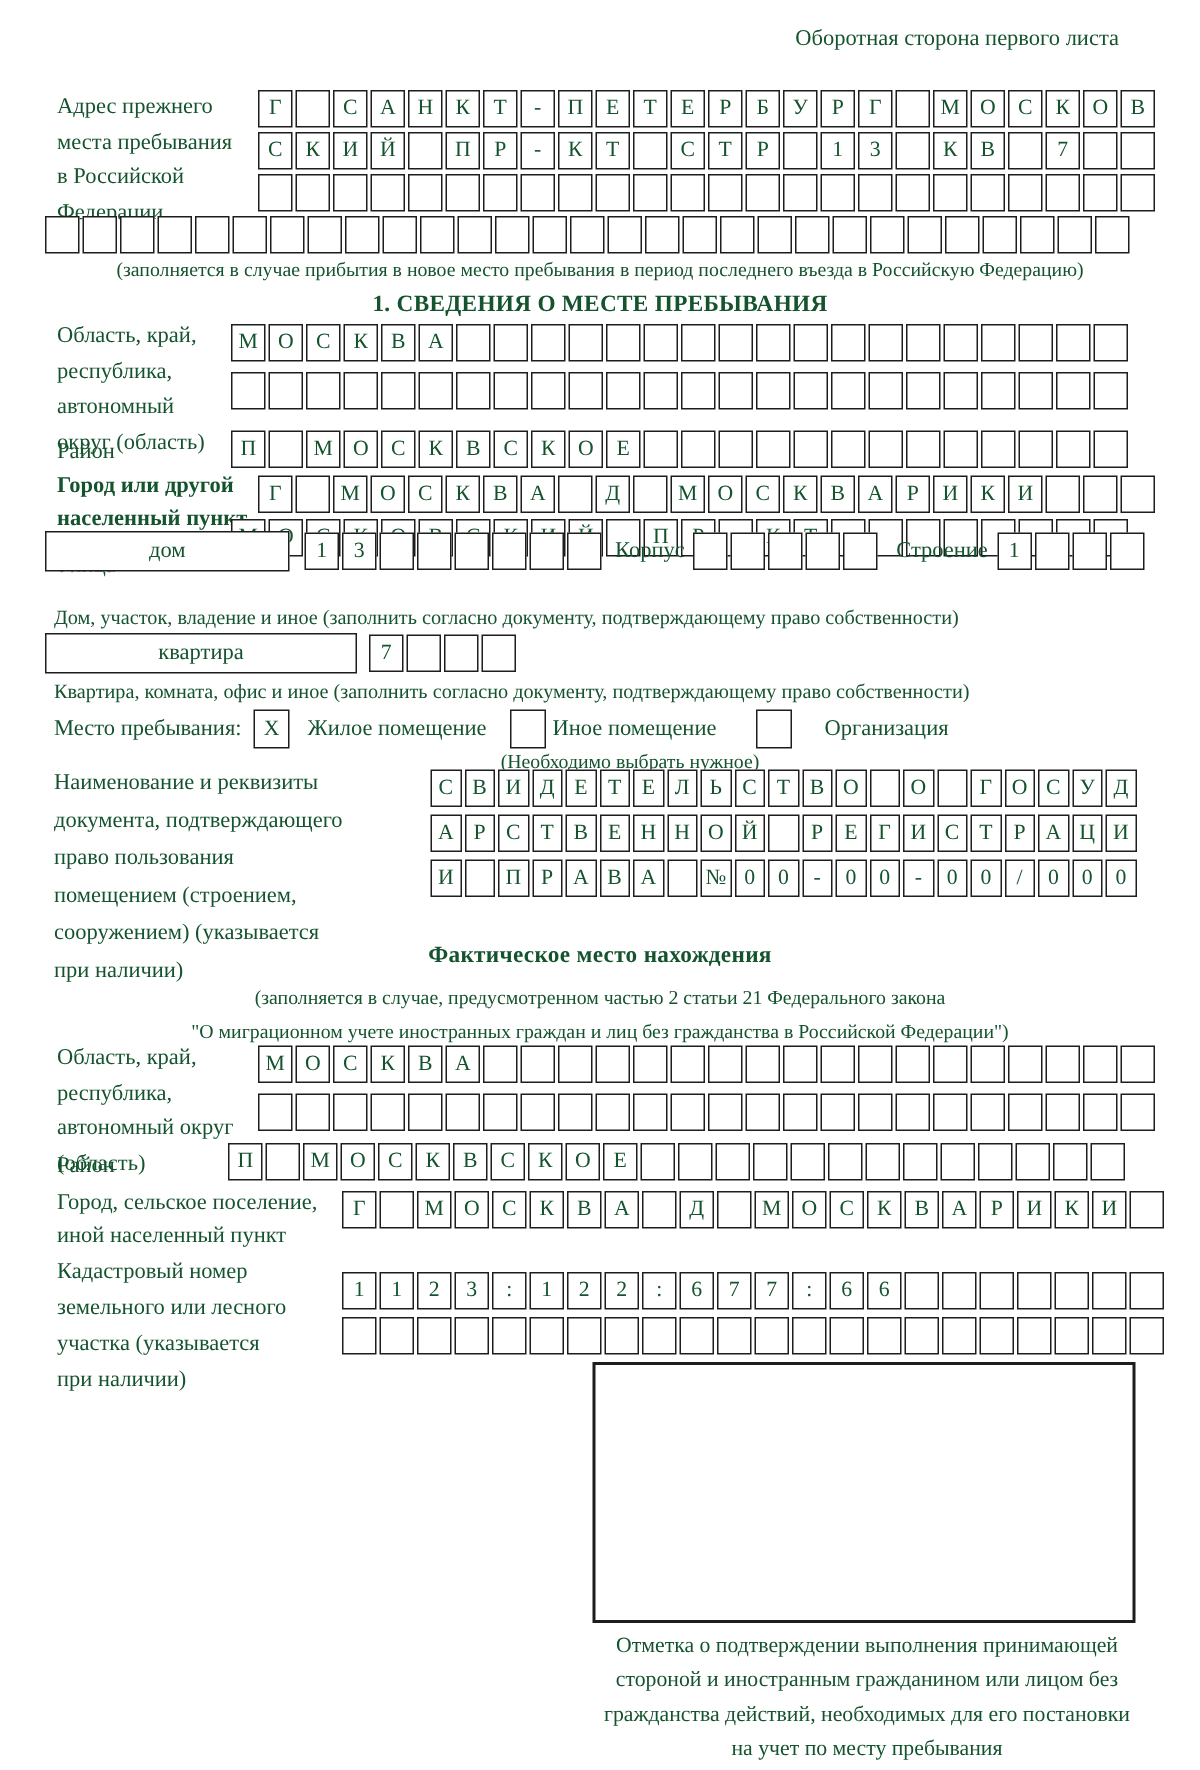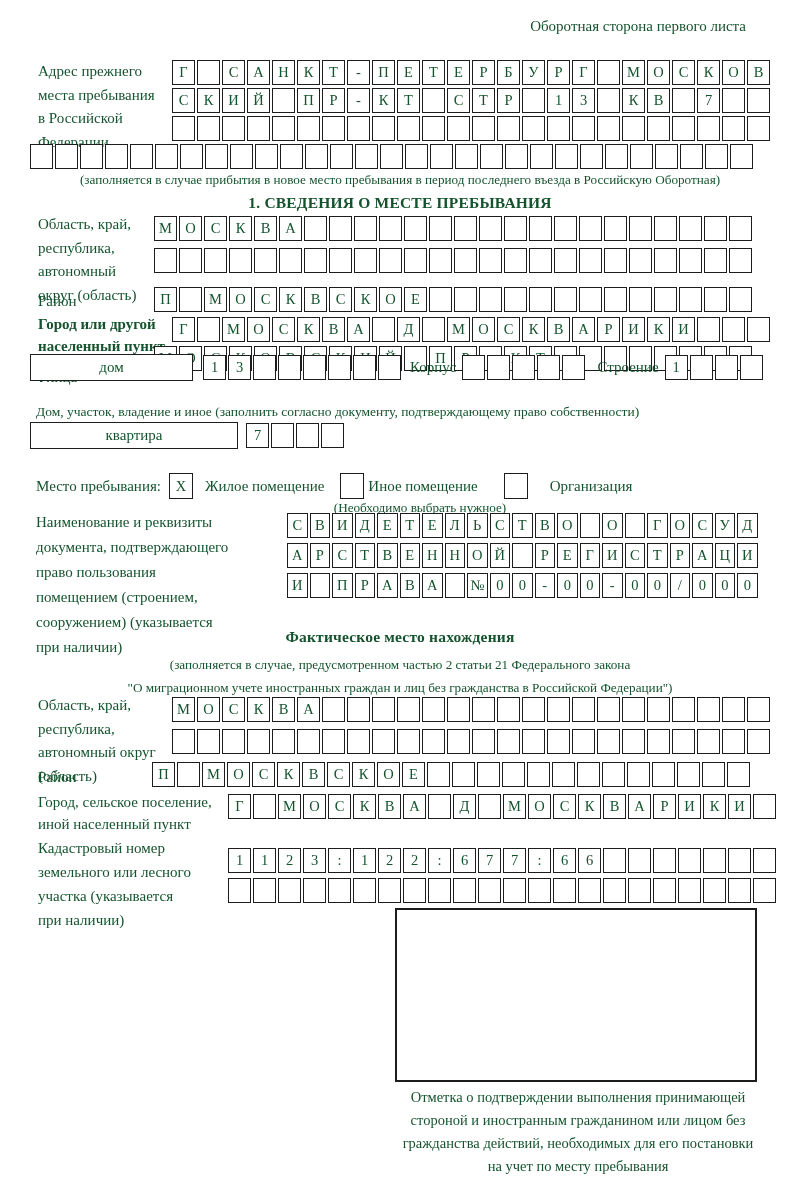--- a/index.html
+++ b/index.html
@@ -144,21 +144,21 @@
       <div class="cell"></div>
       <div class="cell"></div>
       <div class="cell"></div>
       <div class="cell"></div>
       <div class="cell"></div>
       <div class="cell"></div>
       <div class="cell"></div>
       <div class="cell"></div>
       <div class="cell"></div>
     </div>
-  <div class="abs note center" style="top:172px;">(заполняется в случае прибытия в новое место пребывания в период последнего въезда в Российскую Оборотная)</div>
+  <div class="abs note center" style="top:172px;">(заполняется в случае прибытия в новое место пребывания в период последнего въезда в Российскую Федерацию)</div>
 
   <div class="abs title center" style="top:194px;">1. СВЕДЕНИЯ О МЕСТЕ ПРЕБЫВАНИЯ</div>
 
   <div class="abs label multiline" style="left:38px; top:213px; width:130px;">Область, край,
 республика,
 автономный
 округ (область)</div>
   <div class="abs cellrow" style="left:154px; top:216px;">
       <div class="cell">М</div>
       <div class="cell">О</div>
@@ -329,20 +329,21 @@
 
   <div class="abs inline-row" style="left:30px; top:422px;">
     <div class="labelbox" style="width:208px;">квартира</div>
     <div class="cellrow" style="margin-left:8px;">
         <div class="cell">7</div>
         <div class="cell"></div>
         <div class="cell"></div>
         <div class="cell"></div>
       </div>
   </div>
+  <div class="abs note" style="left:36px; top:453px; font-size:13.5px;">Квартира, комната, офис и иное (заполнить согласно документу, подтверждающему право собственности)</div>
 
   <div class="abs inline-row" style="left:36px; top:473px;">
     <div>Место пребывания:</div>
     <div class="cell check" style="margin-left:8px;">X</div>
     <div style="margin-left:12px;">Жилое помещение</div>
     <div class="cell check" style="margin-left:16px;"></div>
     <div style="margin-left:4px;">Иное помещение</div>
     <div class="cell check" style="margin-left:26px;"></div>
     <div style="margin-left:22px;">Организация</div>
   </div>

